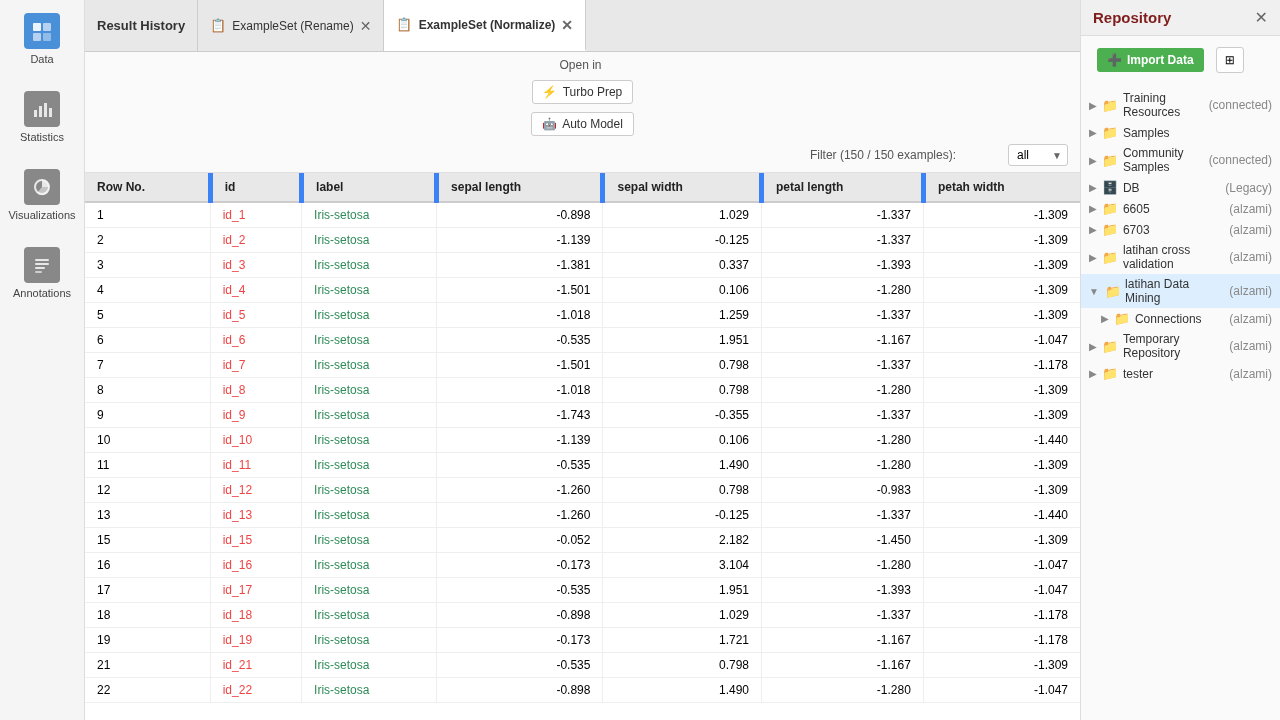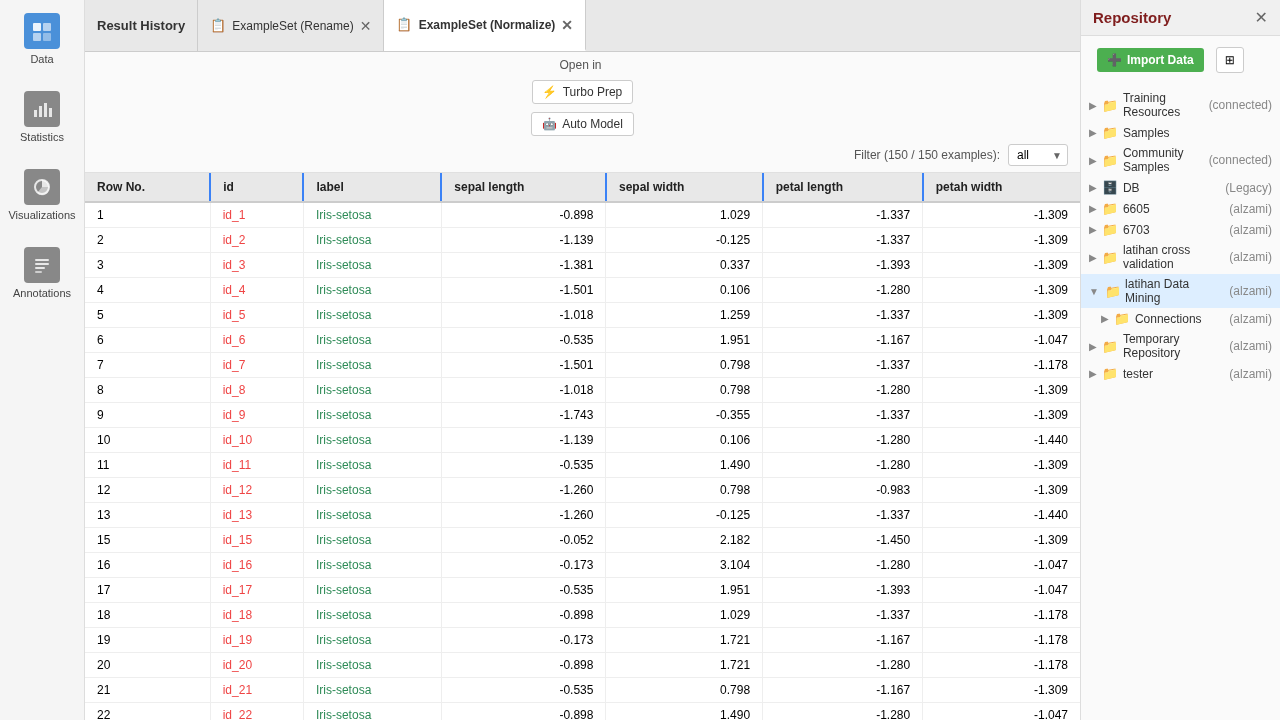--- a/index.html
+++ b/index.html
@@ -126,20 +126,21 @@
       background: #fff;
       font-size: 12px;
       appearance: none;
       cursor: pointer;
       min-width: 60px;
     }
     .select-wrapper {
       position: relative;
       display: inline-flex;
       align-items: center;
+      margin-left: 44px;
     }
     .select-arrow {
       position: absolute;
       right: 6px;
       pointer-events: none;
       font-size: 10px;
       color: #666;
     }
 
     
@@ -159,21 +160,21 @@
       position: sticky;
       top: 0;
       z-index: 1;
     }
     thead th {
       padding: 7px 12px;
       text-align: left;
       font-weight: bold;
       color: #222;
       border-bottom: 2px solid #ccc;
-      border-right: 2px solid #3b82f6;
+      border-right: 5px solid #3b82f6;
       white-space: nowrap;
     }
     thead th:last-child { border-right: none; }
     tbody tr { border-bottom: 1px solid #eee; }
     tbody td {
       padding: 5px 12px;
       border-right: 1px solid #eee;
       white-space: nowrap;
     }
     tbody td:last-child { border-right: none; }
@@ -514,29 +515,20 @@
           <tr>
             <td>19</td>
             <td class="td-id">id_19</td>
             <td class="td-label">Iris-setosa</td>
             <td class="td-num">-0.173</td>
             <td class="td-num">1.721</td>
             <td class="td-num">-1.167</td>
             <td class="td-num">-1.178</td>
           </tr>
           <tr>
-            <td>20</td>
-            <td class="td-id">id_20</td>
-            <td class="td-label">Iris-setosa</td>
-            <td class="td-num">-0.898</td>
-            <td class="td-num">1.721</td>
-            <td class="td-num">-1.280</td>
-            <td class="td-num">-1.178</td>
-          </tr>
-          <tr>
             <td>21</td>
             <td class="td-id">id_21</td>
             <td class="td-label">Iris-setosa</td>
             <td class="td-num">-0.535</td>
             <td class="td-num">0.798</td>
             <td class="td-num">-1.167</td>
             <td class="td-num">-1.309</td>
           </tr>
           <tr>
             <td>22</td>

